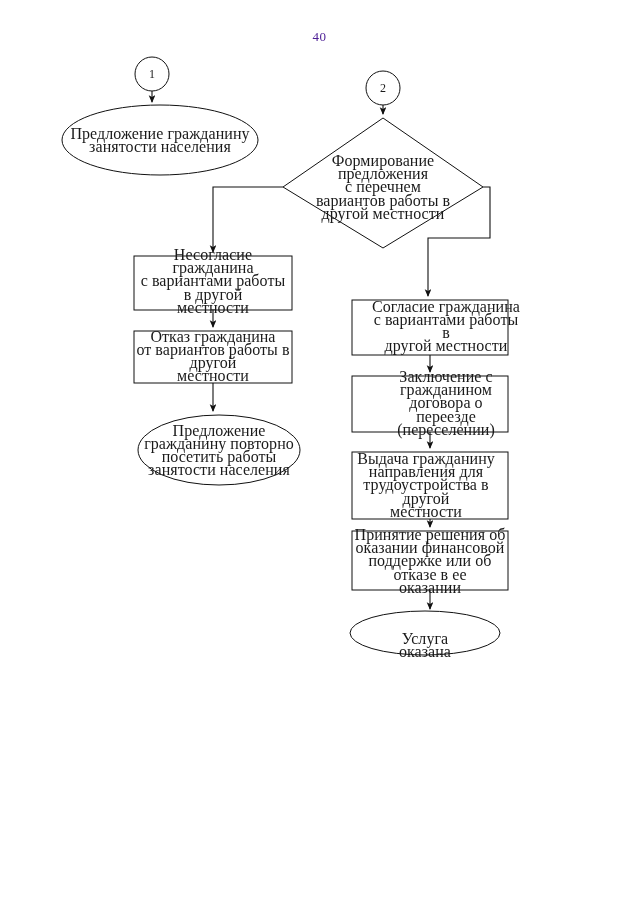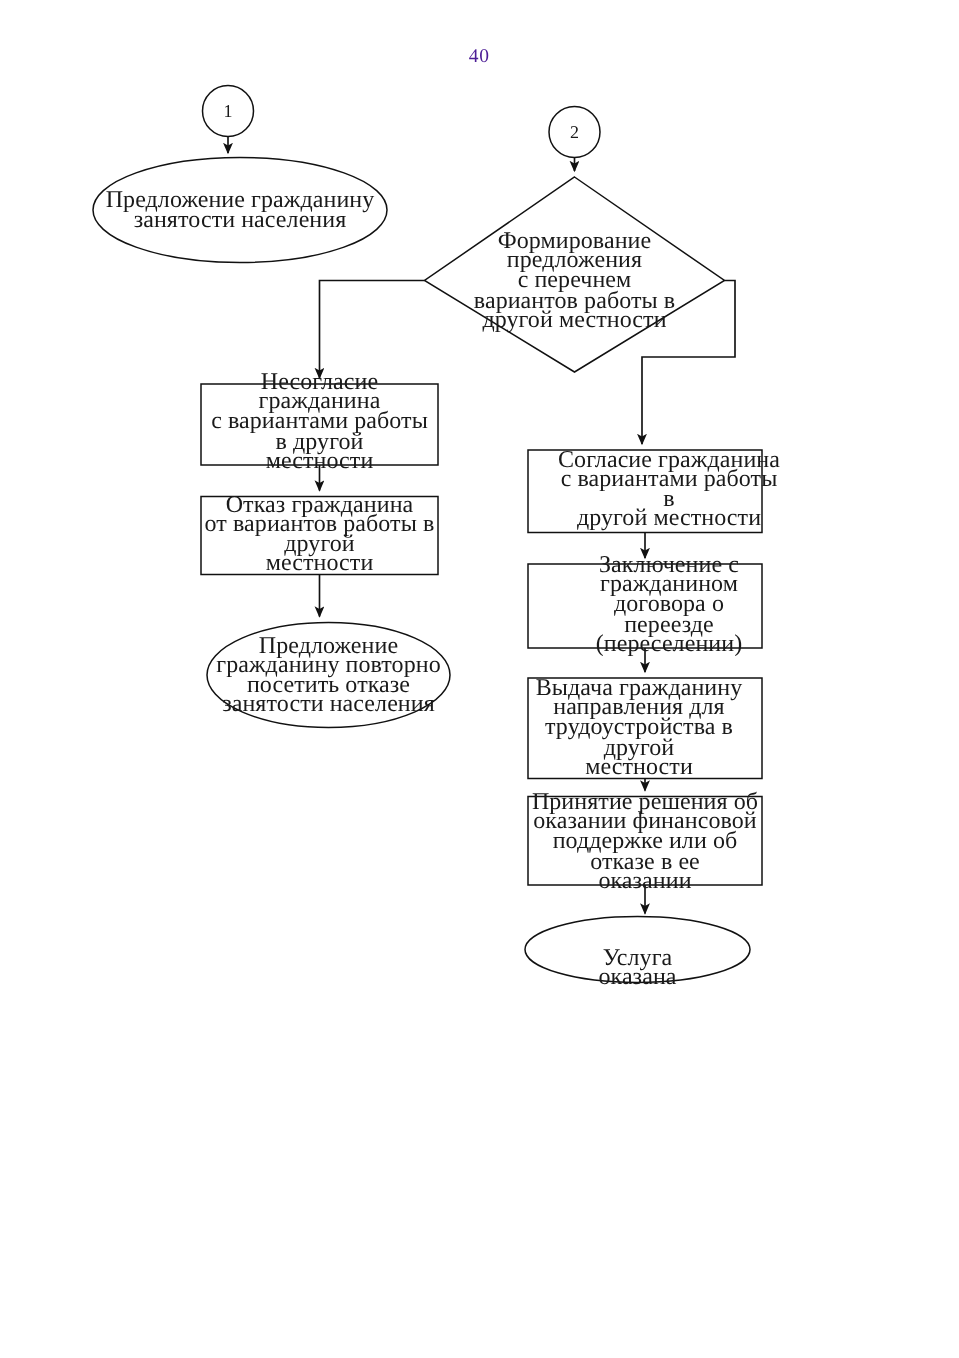--- a/index.html
+++ b/index.html
@@ -148,21 +148,21 @@
       <span>Отказ гражданина</span>
       <span>от вариантов работы в другой</span>
       <span>местности</span>
     </span>
   </div>
 
   <div class="node-text" style="left:144px; top:421px; width:150px; height:58px;">
     <span>
       <span>Предложение</span>
       <span>гражданину повторно</span>
-      <span>посетить отказе</span>
+      <span>посетить работы</span>
       <span>занятости населения</span>
     </span>
   </div>
 
   <div class="node-text" style="left:370px; top:303px; width:152px; height:46px;">
     <span>
       <span>Согласие гражданина</span>
       <span>с вариантами работы в</span>
       <span>другой местности</span>
     </span>

